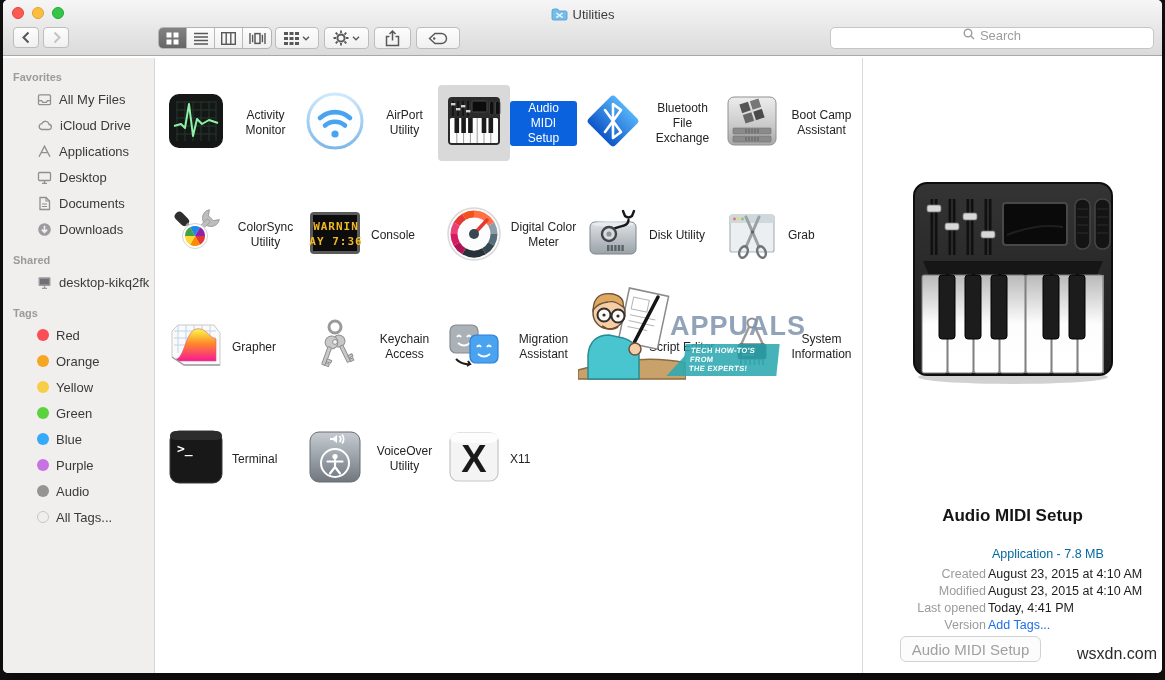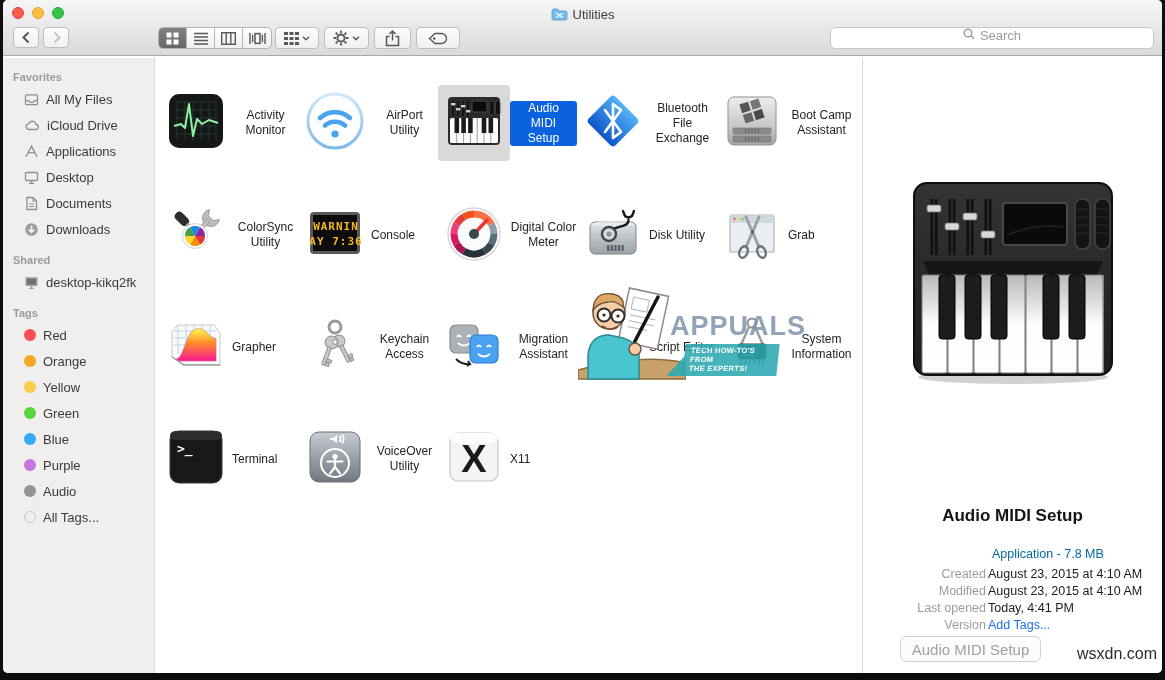--- a/index.html
+++ b/index.html
@@ -55,21 +55,21 @@
     display:flex; align-items:flex-start; justify-content:center; gap:5px;
     font-size:13px; color:#9d9d9d;
   }
   
   .sidebar {
     position:absolute; top:58px; left:0; width:152px; bottom:0;
     background:#f0efed; border-right:1px solid #d6d6d6; padding-top:9px;
   }
   .side-header { padding:4px 0 3px 10px; font-size:11px; font-weight:bold; color:#9b9b9b; }
   .side-item {
-    display:flex; align-items:center; gap:7px; height:26px; padding-left:21px;
+    display:flex; align-items:center; gap:7px; height:26px; padding-left:34px;
     font-size:13px; color:#3a3a3a; white-space:nowrap;
   }
   .side-item svg { flex:0 0 auto; }
   .tag-dot { width:12px; height:12px; border-radius:50%; flex:0 0 auto; }
   .tag-dot.empty { border:1.5px solid #c6c6c6; background:transparent; }
   .section-gap { height:8px; }
   
   .content { position:absolute; top:58px; left:152px; width:707px; bottom:0; background:#fff; }
   .apps {
     position:absolute; left:5px; top:8px;

